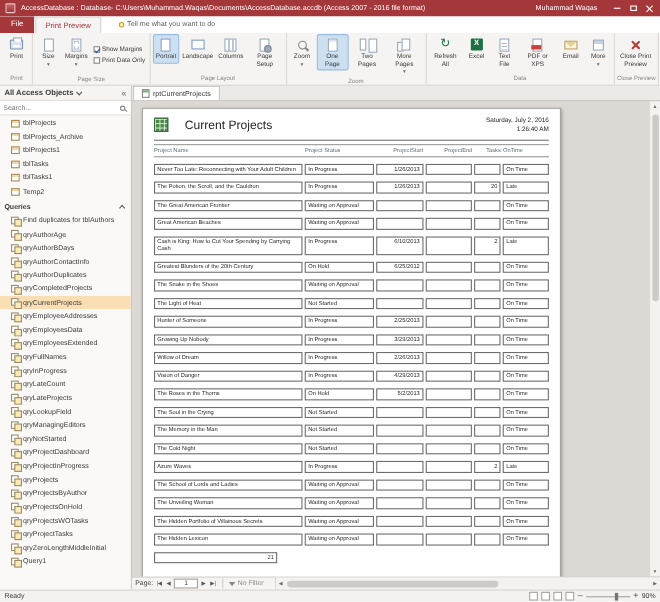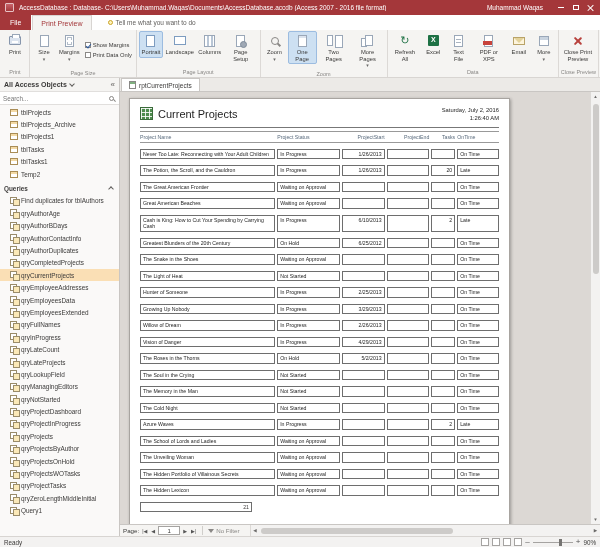--- a/index.html
+++ b/index.html
@@ -105,21 +105,21 @@
   .page{position:absolute;left:9px;top:6px;width:381px;height:560px;background:#fff;border:1px solid #a8a4a0;box-shadow:1px 1px 3px rgba(0,0,0,.3);padding:8px 10px;overflow:hidden}
   .vscroll{position:absolute;right:0;top:0;bottom:0;width:10px;background:#f3f2f1;border-left:1px solid #dcd9d6;display:flex;flex-direction:column;align-items:center}
   .vs-btn{height:9px;width:100%;font-size:4.5px;color:#6b6a69;display:flex;align-items:center;justify-content:center}
   .arr-up::before{content:"▲"}.arr-down::before{content:"▼"}
   .arr-left::before{content:"◀"}.arr-right::before{content:"▶"}
   .vs-thumb{width:6px;height:170px;background:#cdcbc9;border-radius:3px;margin-top:3px}
   .vs-space{flex:1}
 
   
   .rep-head{display:flex;align-items:flex-start;justify-content:space-between}
-  .rep-title-wrap{display:flex;align-items:center;gap:5px}
+  .rep-title-wrap{display:flex;align-items:center;gap:15px}
   .i-repbig{width:13px;height:13px;background:#4e8c4e;border:1px solid #3a6b3a;background-image:linear-gradient(rgba(255,255,255,.85) 1px,transparent 1px),linear-gradient(90deg,rgba(255,255,255,.85) 1px,transparent 1px);background-size:4px 4px}
   .rep-title{font-size:11px;color:#1f1f1f}
   .rep-dt{text-align:right;font-size:5.8px;color:#1f1f1f;line-height:1.35}
   .rep-rule{border-top:1px solid #777;margin:4px 0 3px}
   .rep-cols{display:flex;gap:2px;border-top:1px solid #999;border-bottom:1px solid #999;padding:2px 0;font-size:5.2px;color:#5a6b7d}
   .c-name{width:136px}.c-status{width:63px}.c-start{width:43px;text-align:right}
   .c-end{width:43px;text-align:right}.c-tasks{width:24px;text-align:right}.c-ontime{width:42px}
   .rrow{display:flex;gap:2px;margin-top:6px}
   .cell{border:1px solid #6e6e6e;background:#fff;font-size:5.2px;color:#1f1f1f;padding:1px 2px;min-height:10px;line-height:1.25;overflow:hidden}
   .rep-foot{margin-top:6px}

